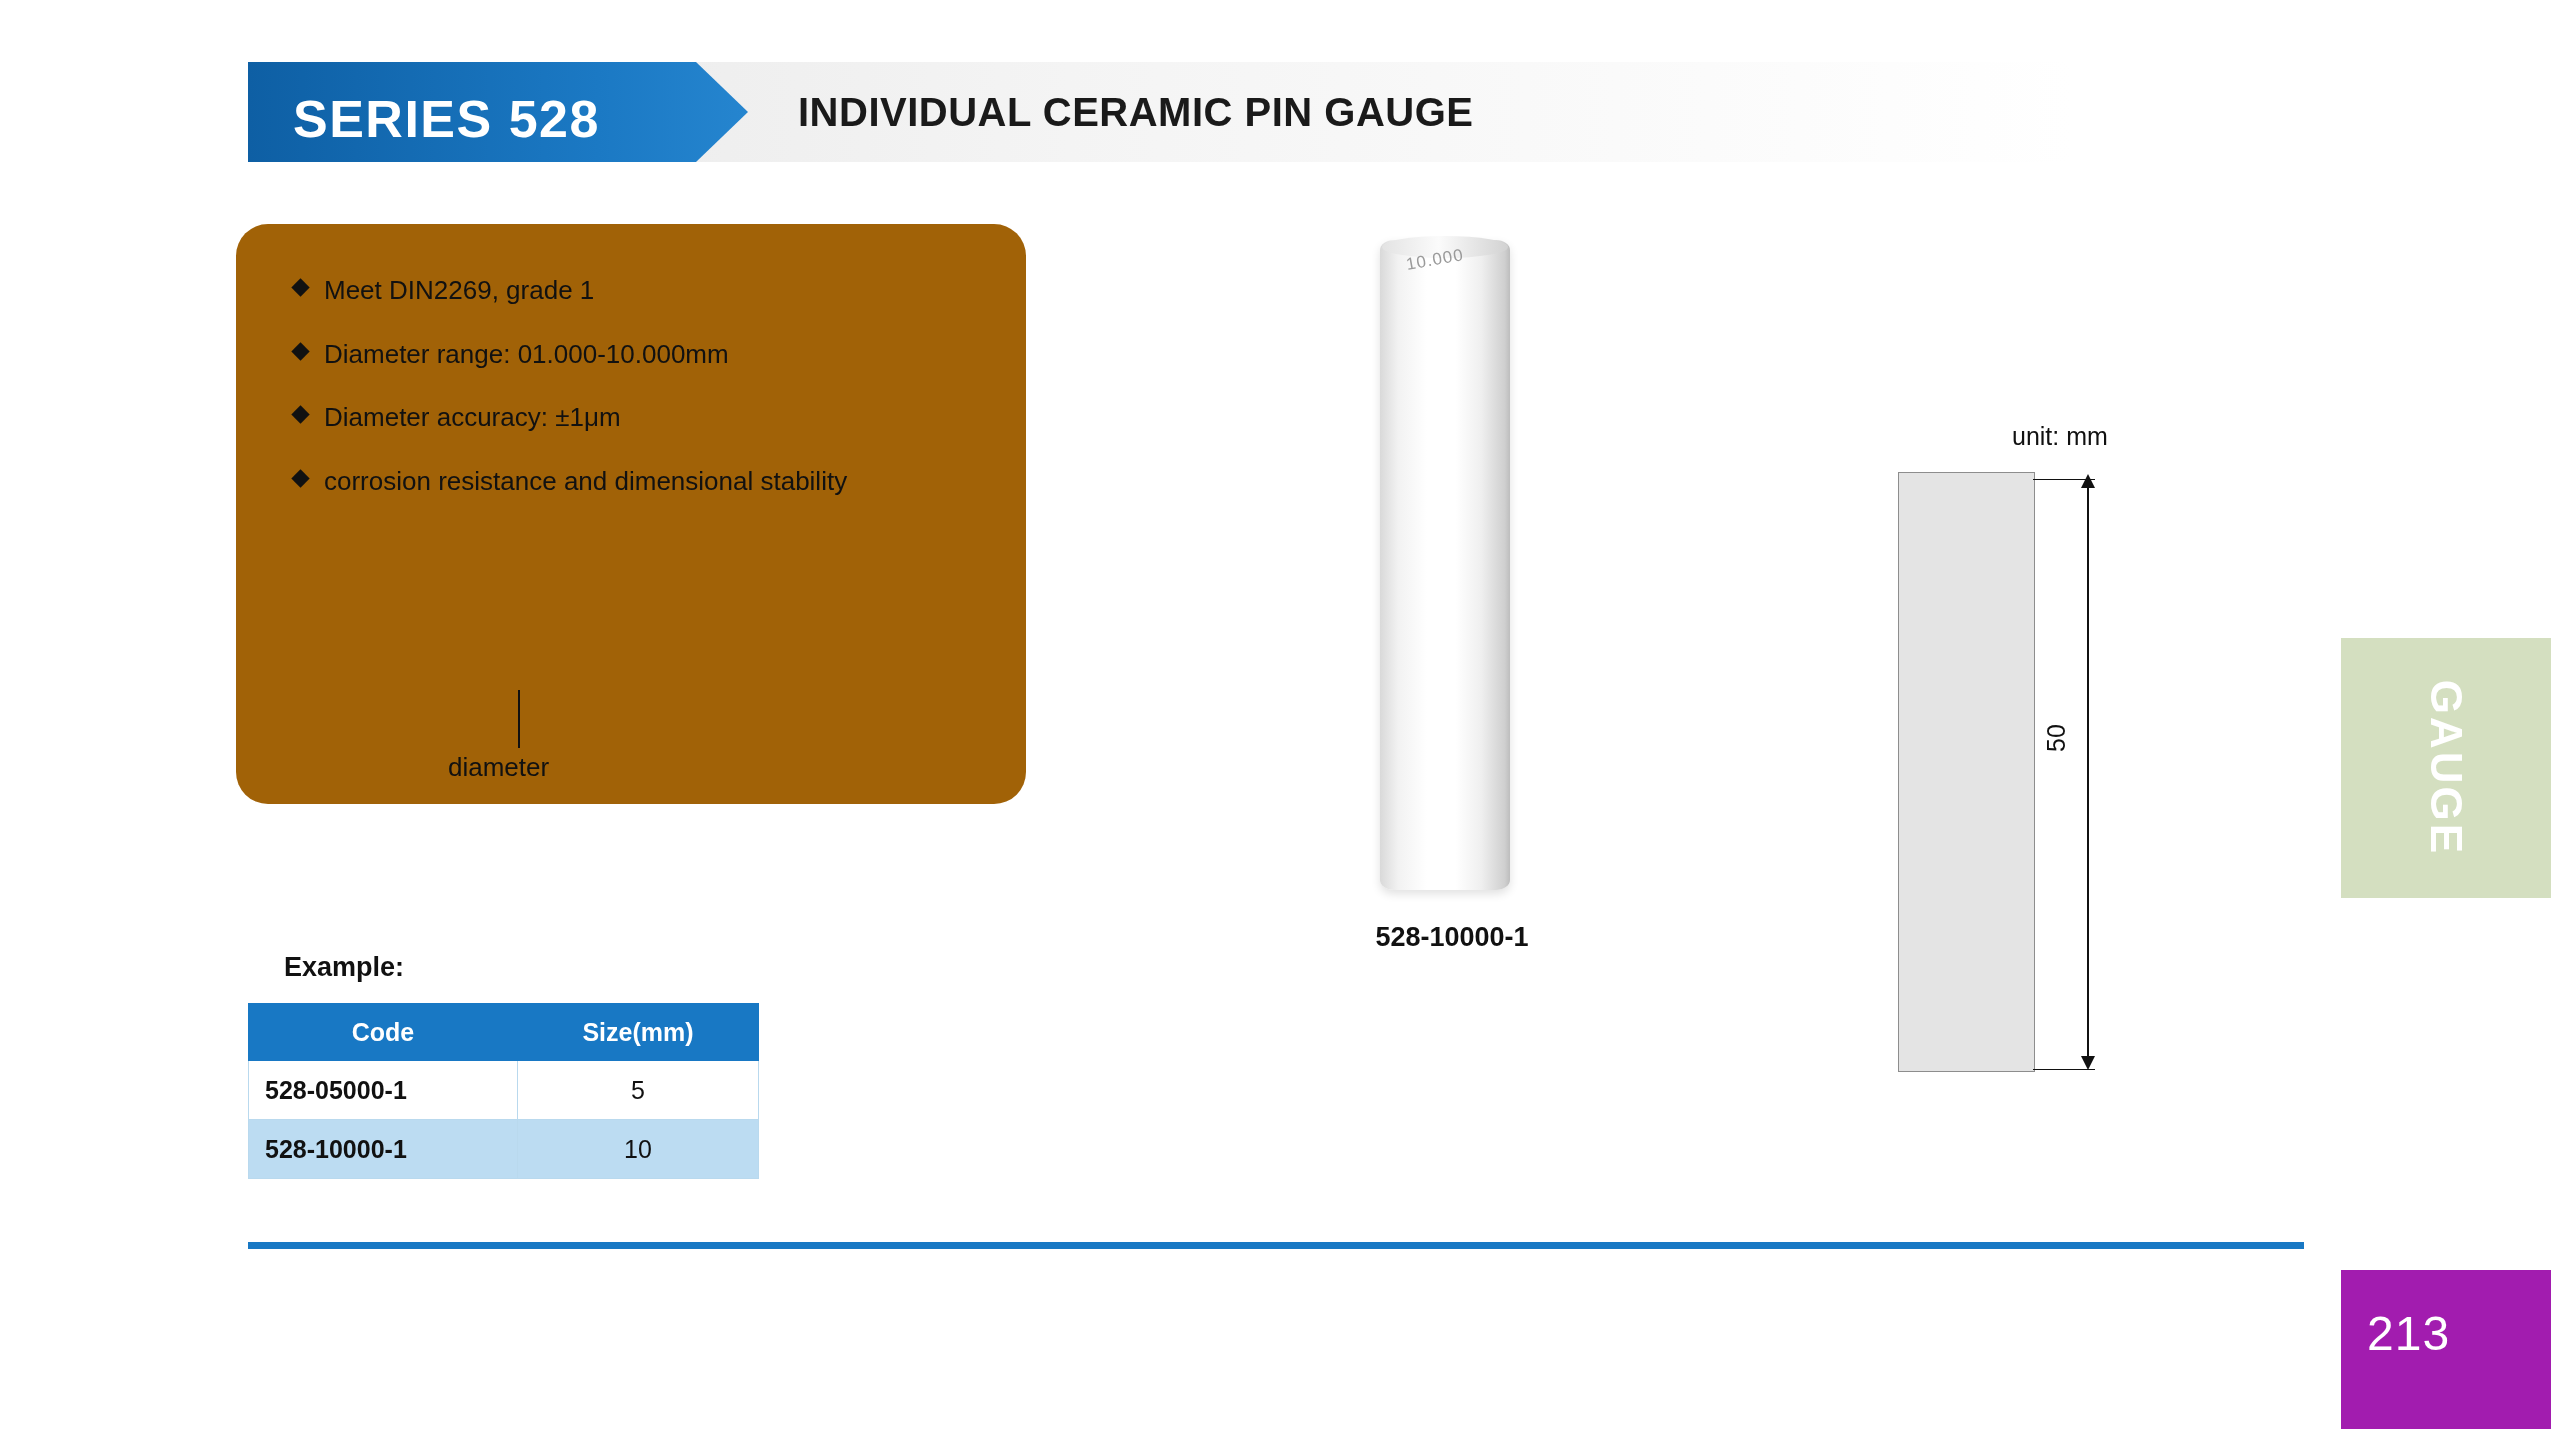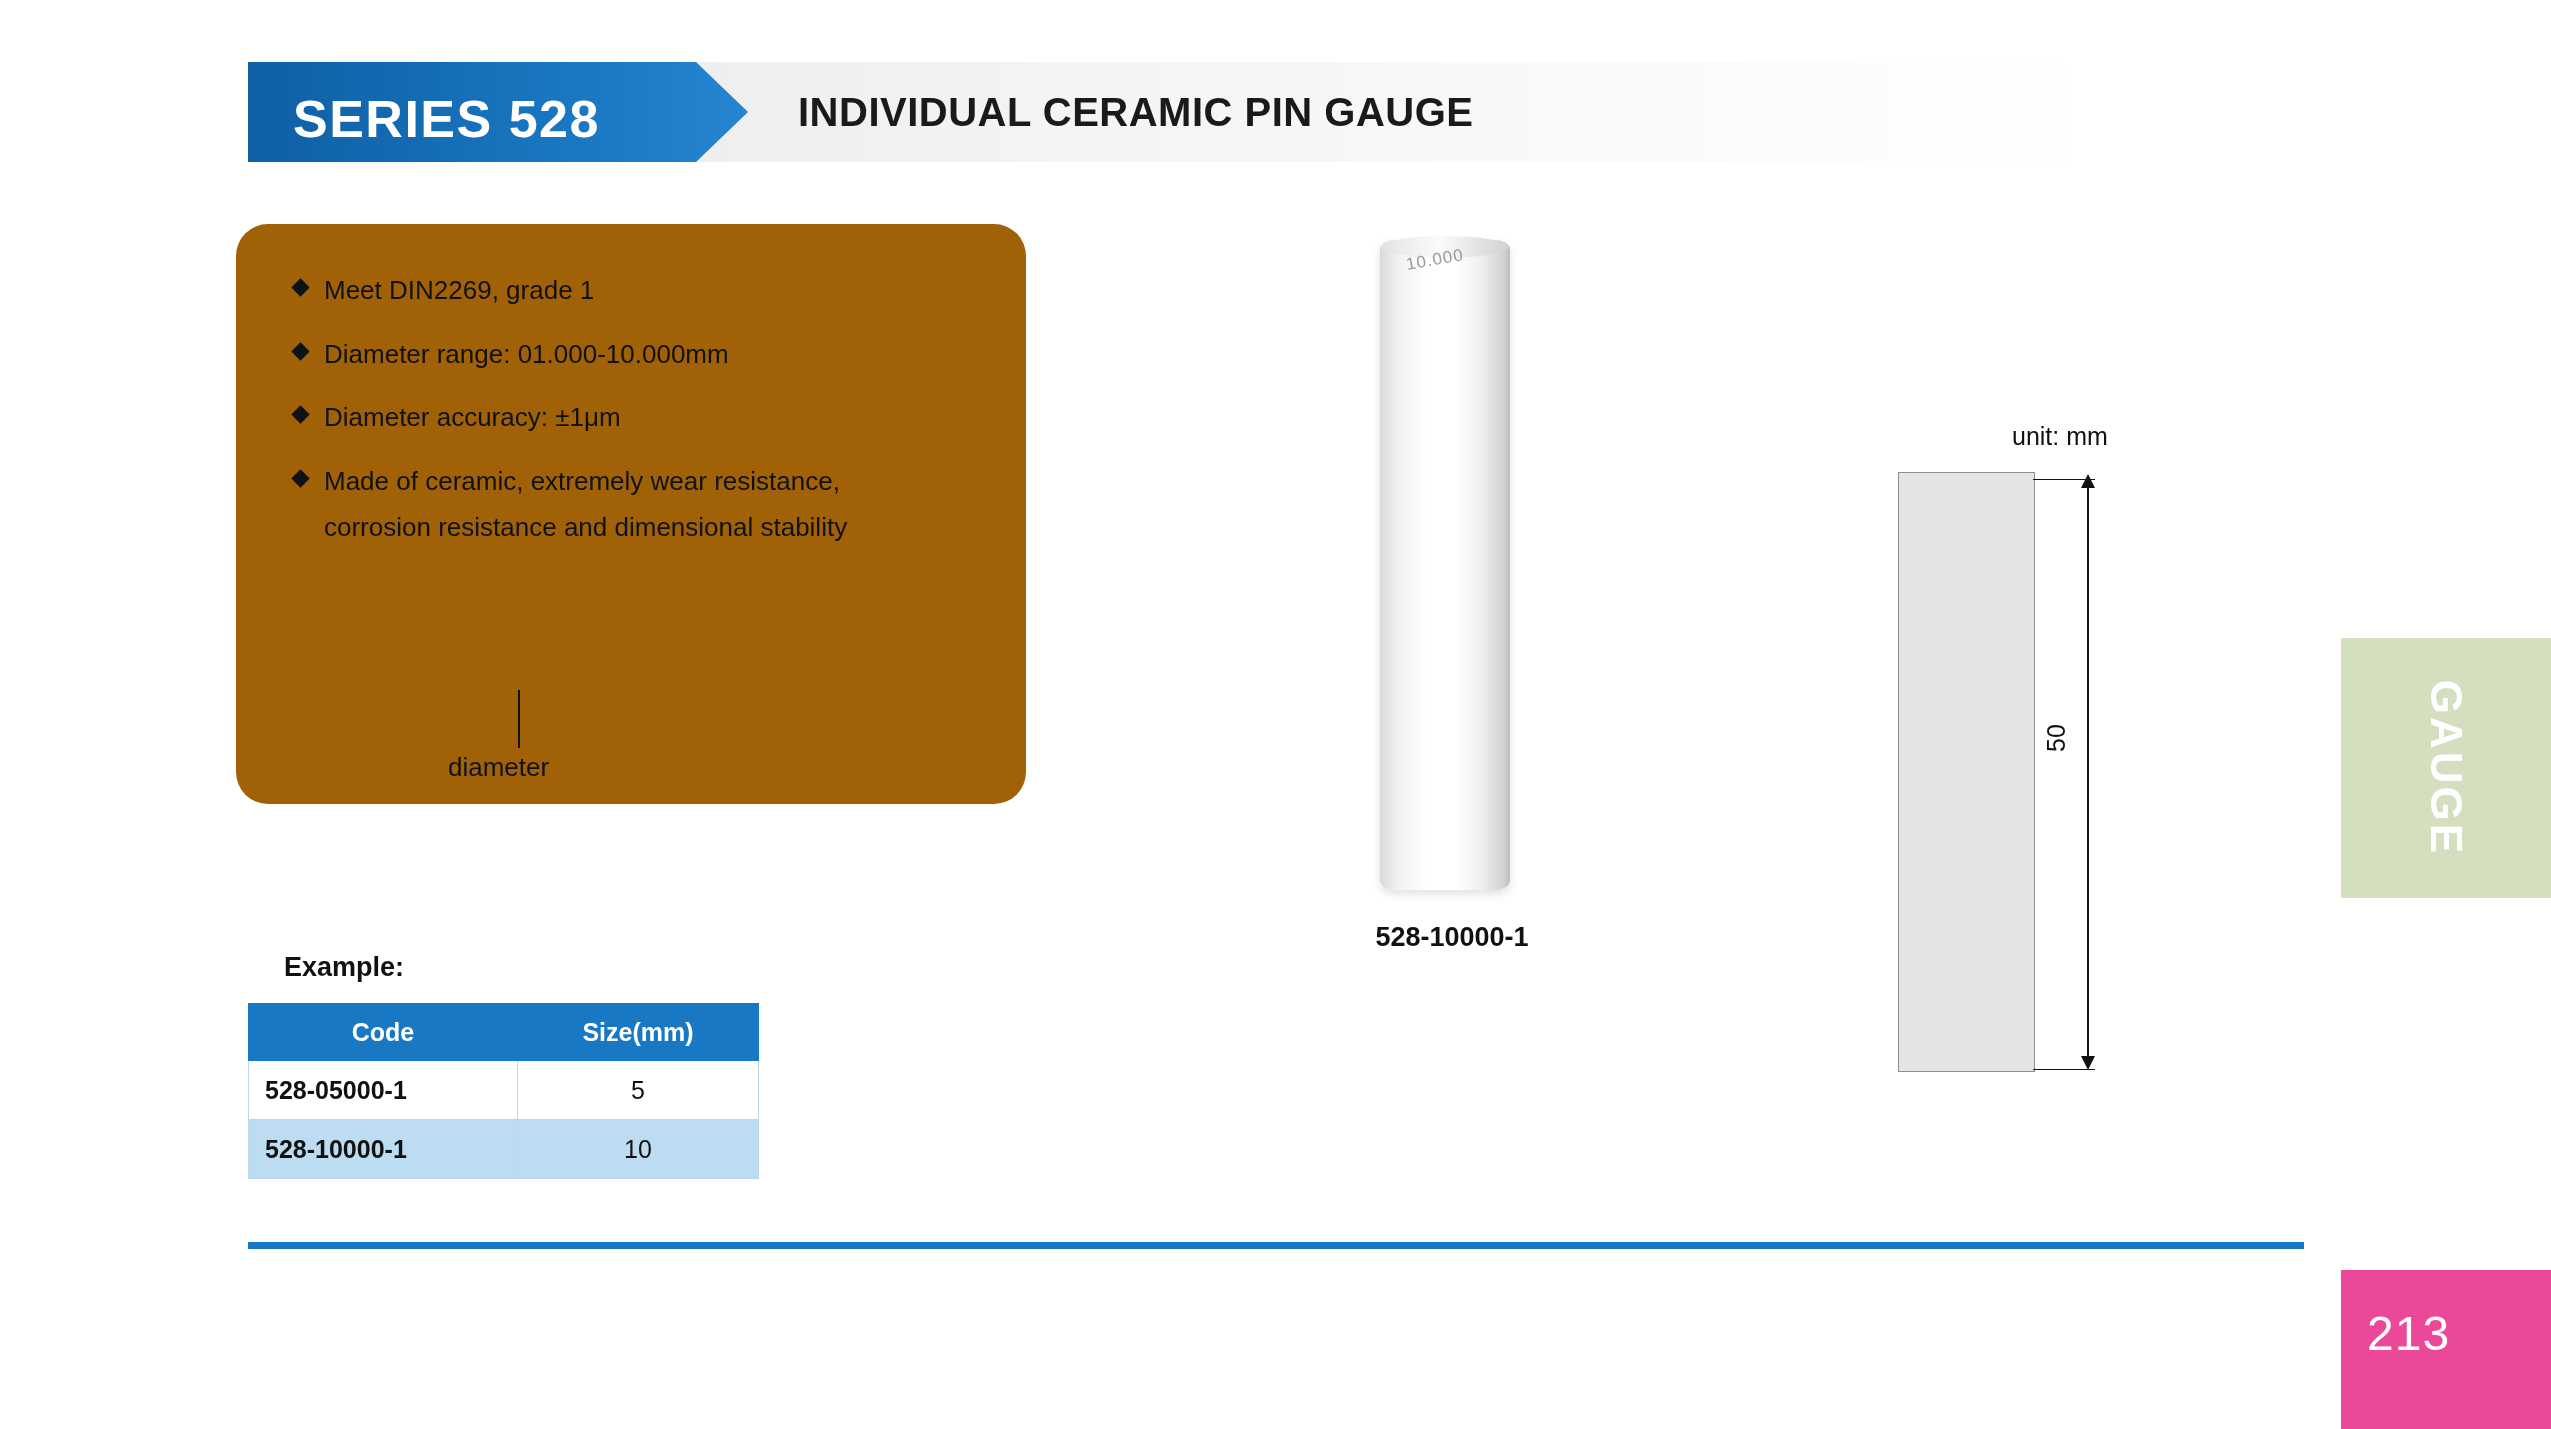--- a/index.html
+++ b/index.html
@@ -353,21 +353,21 @@
     width: 2056px;
     height: 7px;
     background: #1878c4;
   }
   .page-box {
     position: absolute;
     left: 2341px;
     top: 1270px;
     width: 210px;
     height: 159px;
-    background: #ec4899;
+    background: #a21caf;
   }
   .page-number {
     position: absolute;
     left: 26px;
     top: 36px;
     color: #ffffff;
     font-size: 48px;
     letter-spacing: 1px;
   }
 </style>
@@ -394,21 +394,20 @@
       <span>Diameter range: 01.000-10.000mm</span>
     </div>
 
     <div class="feature-item">
       <span class="bullet"></span>
       <span>Diameter accuracy: ±1μm</span>
     </div>
 
     <div class="feature-item">
       <span class="bullet"></span>
-      <span>Made of ceramic, extremely wear resistance,</span>
       <span class="line2">corrosion resistance and dimensional stability</span>
     </div>
 
 
   </div>
 </div>
 <div class="leader"></div>
 <div class="leader-label">diameter</div>
 
 <div class="example-label">Example:</div>

